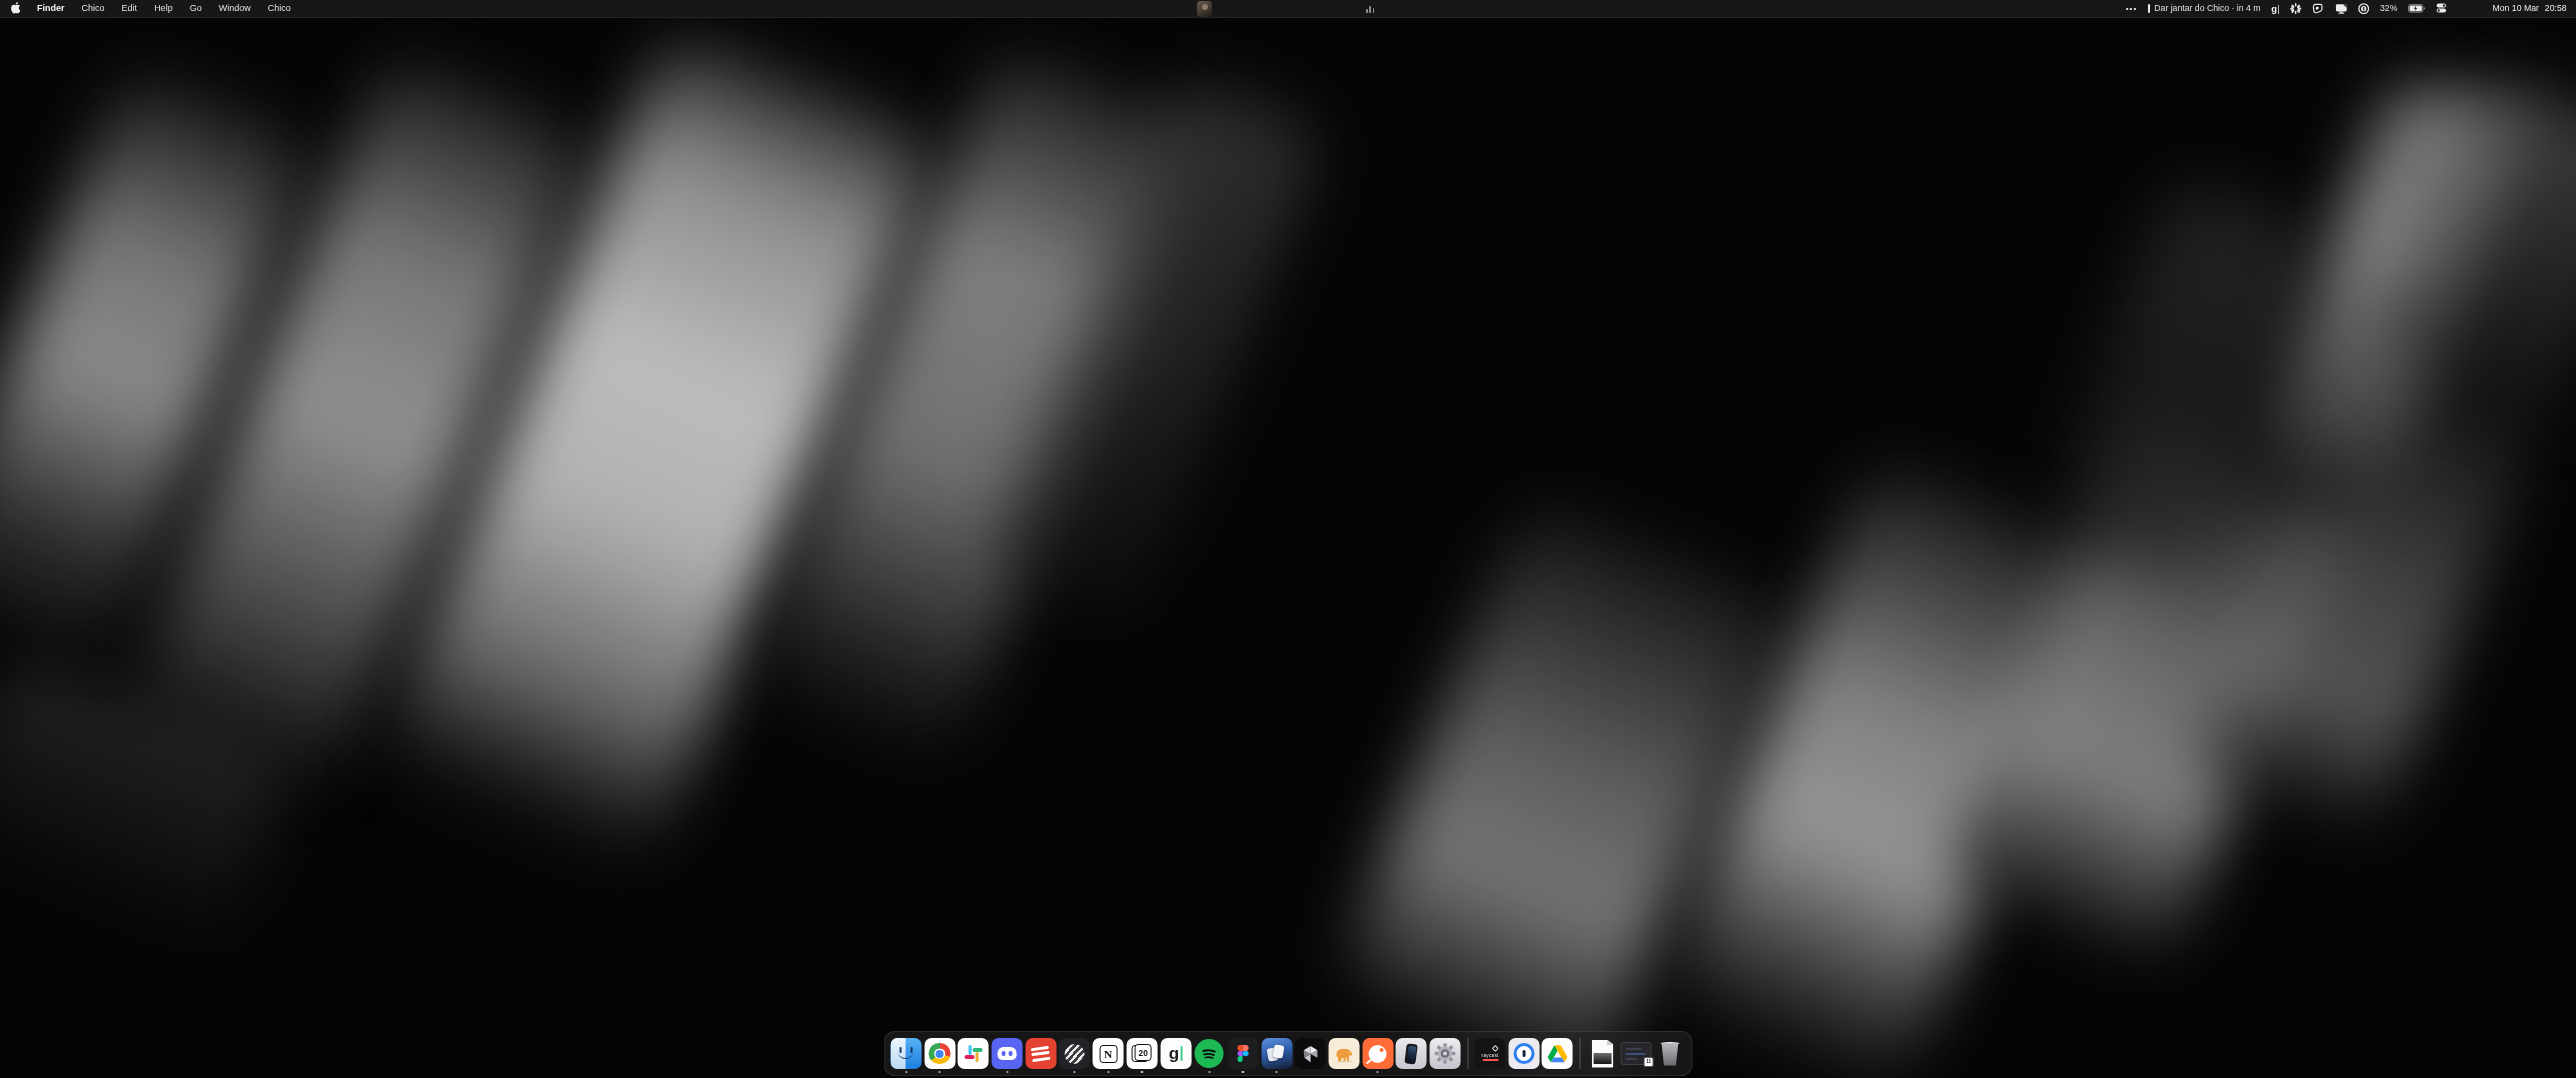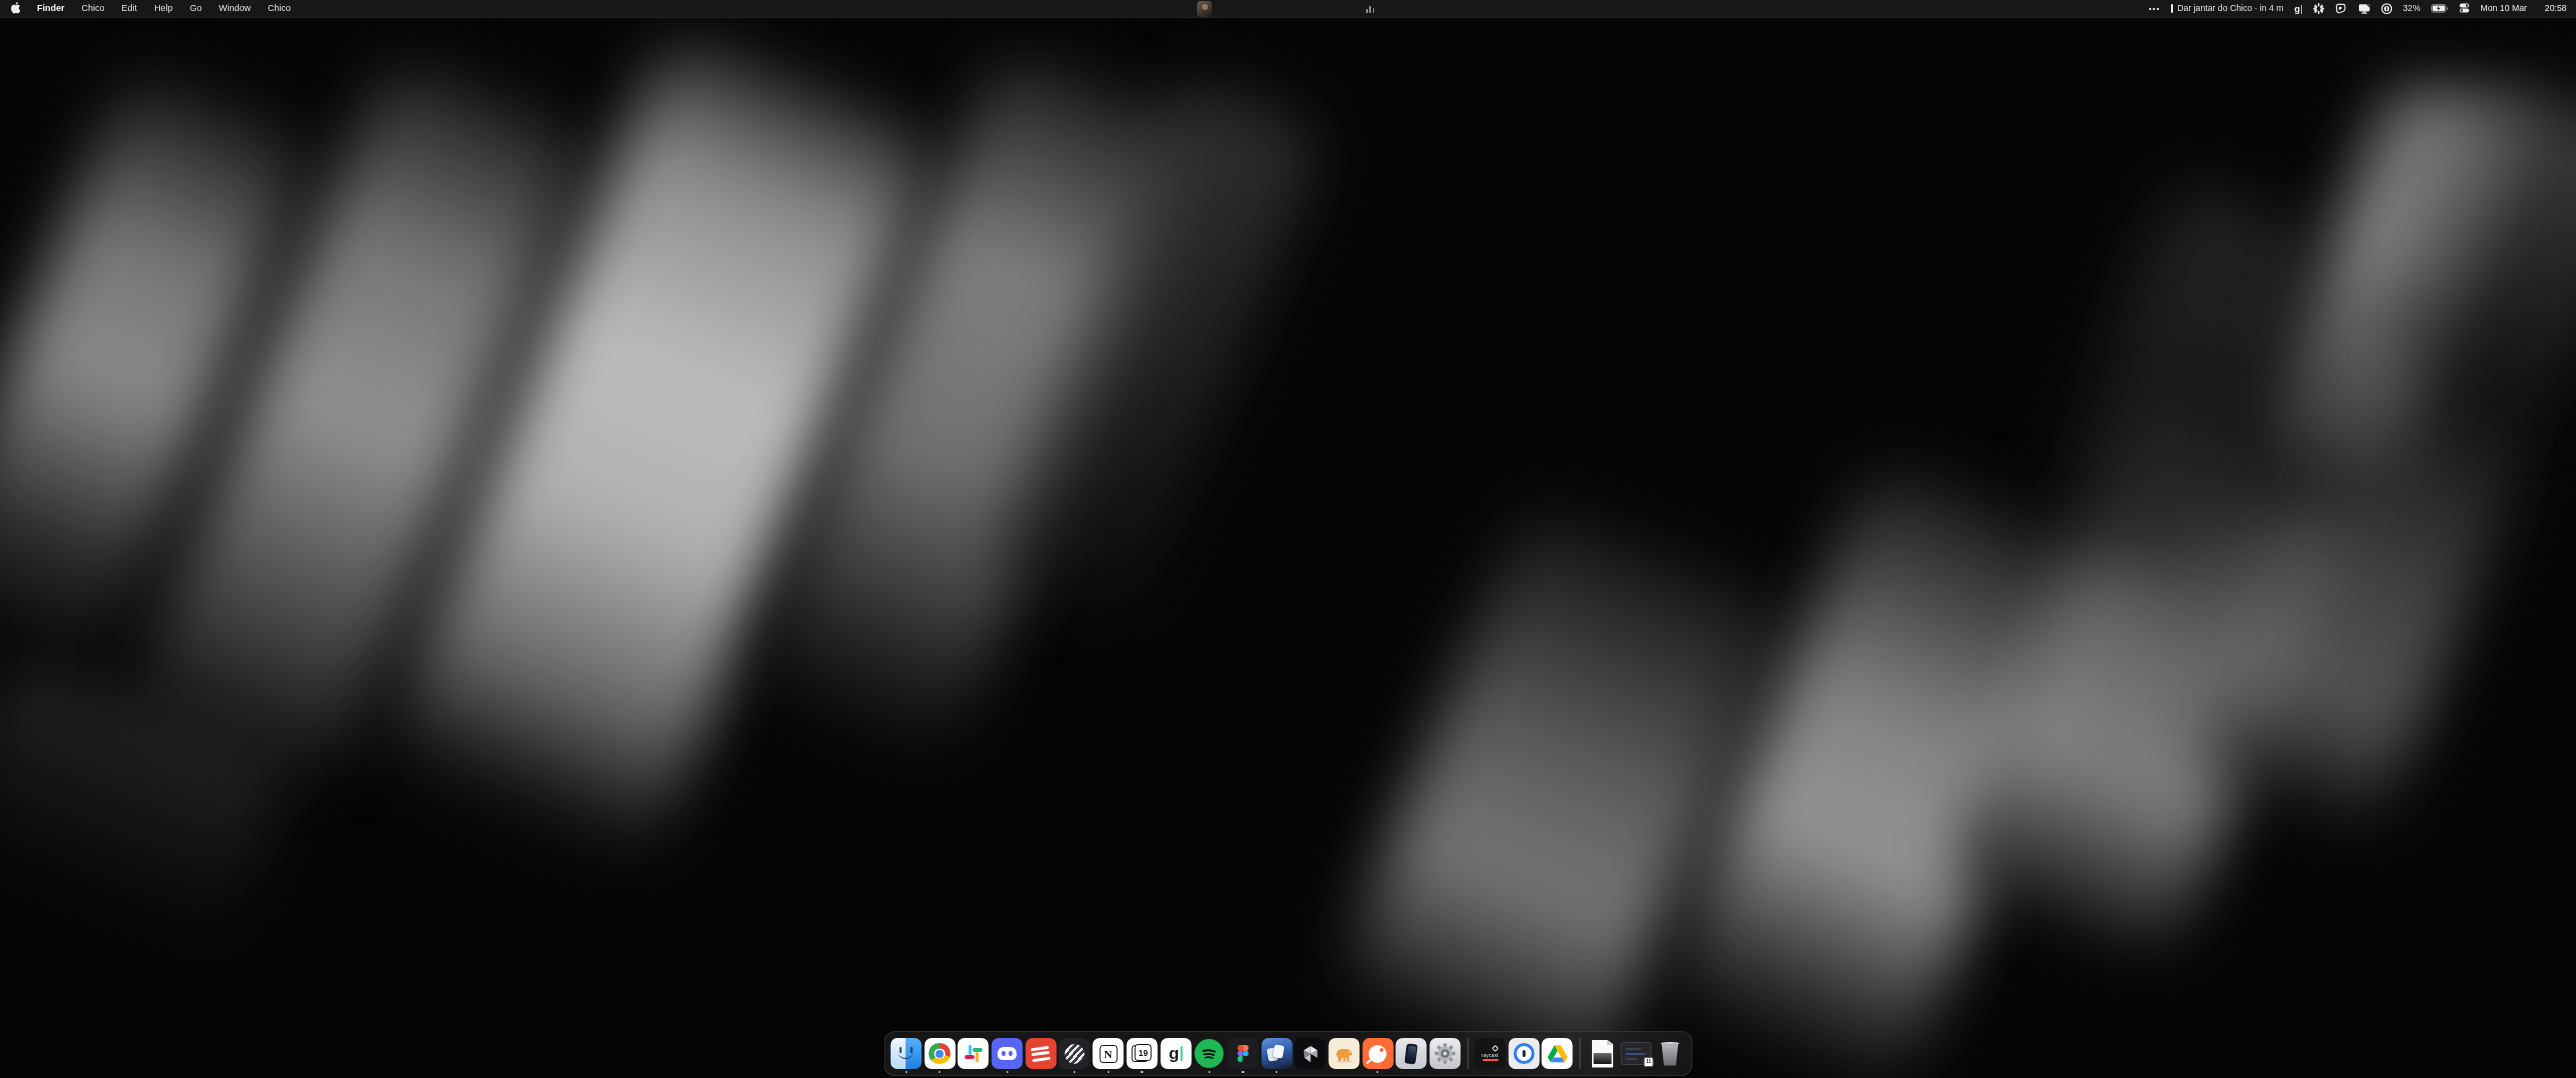--- a/index.html
+++ b/index.html
@@ -45,21 +45,21 @@
   .mb-left .apple svg { width:9.4px; height:11.4px; display:block; margin-top:-0.7px; }
   .mb-item { cursor:default; white-space:nowrap; }
   .mb-item.bold { font-weight:700; color:#f5f5f5; }
   .mb-right { display:flex; align-items:center; gap:10.7px; padding-right:9.4px; font-size:8.7px; }
   .overflow-dots { letter-spacing:1px; color:#efefef; font-size:8px; }
   .event-chip { display:flex; align-items:center; gap:4.7px; }
   .event-bar { width:1.7px; height:8.7px; background:#ededed; border-radius:1.3px; }
   .g-glyph { font-weight:700; font-size:9.4px; color:#f2f2f2; }
   .g-glyph .cursor { font-weight:400; margin-left:0.3px; color:#dcdcdc; }
   .mb-icon svg { display:block; }
-  .clock { display:flex; gap:18px; white-space:nowrap; color:#efefef; }
+  .clock { display:flex; gap:6px; white-space:nowrap; color:#efefef;margin-left:35px; }
 
   
   .cam-preview { position:absolute; left:1197px; top:1.3px; width:15.4px; height:15.4px;
                  border-radius:4px; overflow:hidden; z-index:11;
                  background:linear-gradient(150deg,#6b5d52 0%,#41382f 55%,#201c19 100%); }
   .cam-preview::after { content:""; position:absolute; left:4.7px; top:2.7px; width:6px; height:6px;
                  border-radius:50%; background:#9a8470; opacity:.85; }
   .eq-levels { position:absolute; left:1366px; top:5.4px; display:flex; align-items:flex-end;
                gap:1.7px; height:7.4px; z-index:11; }
   .eq-levels i { display:block; width:1.7px; background:#8f8f8f; border-radius:0.7px; }
@@ -384,21 +384,21 @@
     <div class="tile t-notion">
         <div class="notion-cube">N</div>
       </div>
     <span class="run-dot"></span>
   </div>
 
   <div class="dock-item">
     <div class="tile t-ncal">
         <div class="ncal-wrap">
           <div class="ncal-back"></div>
-          <div class="ncal-front">19</div>
+          <div class="ncal-front">20</div>
         </div>
       </div>
     <span class="run-dot"></span>
   </div>
 
   <div class="dock-item">
     <div class="tile t-granola">
         <div class="granola-g">
           <span>g</span>
           <i class="gcur"></i>

